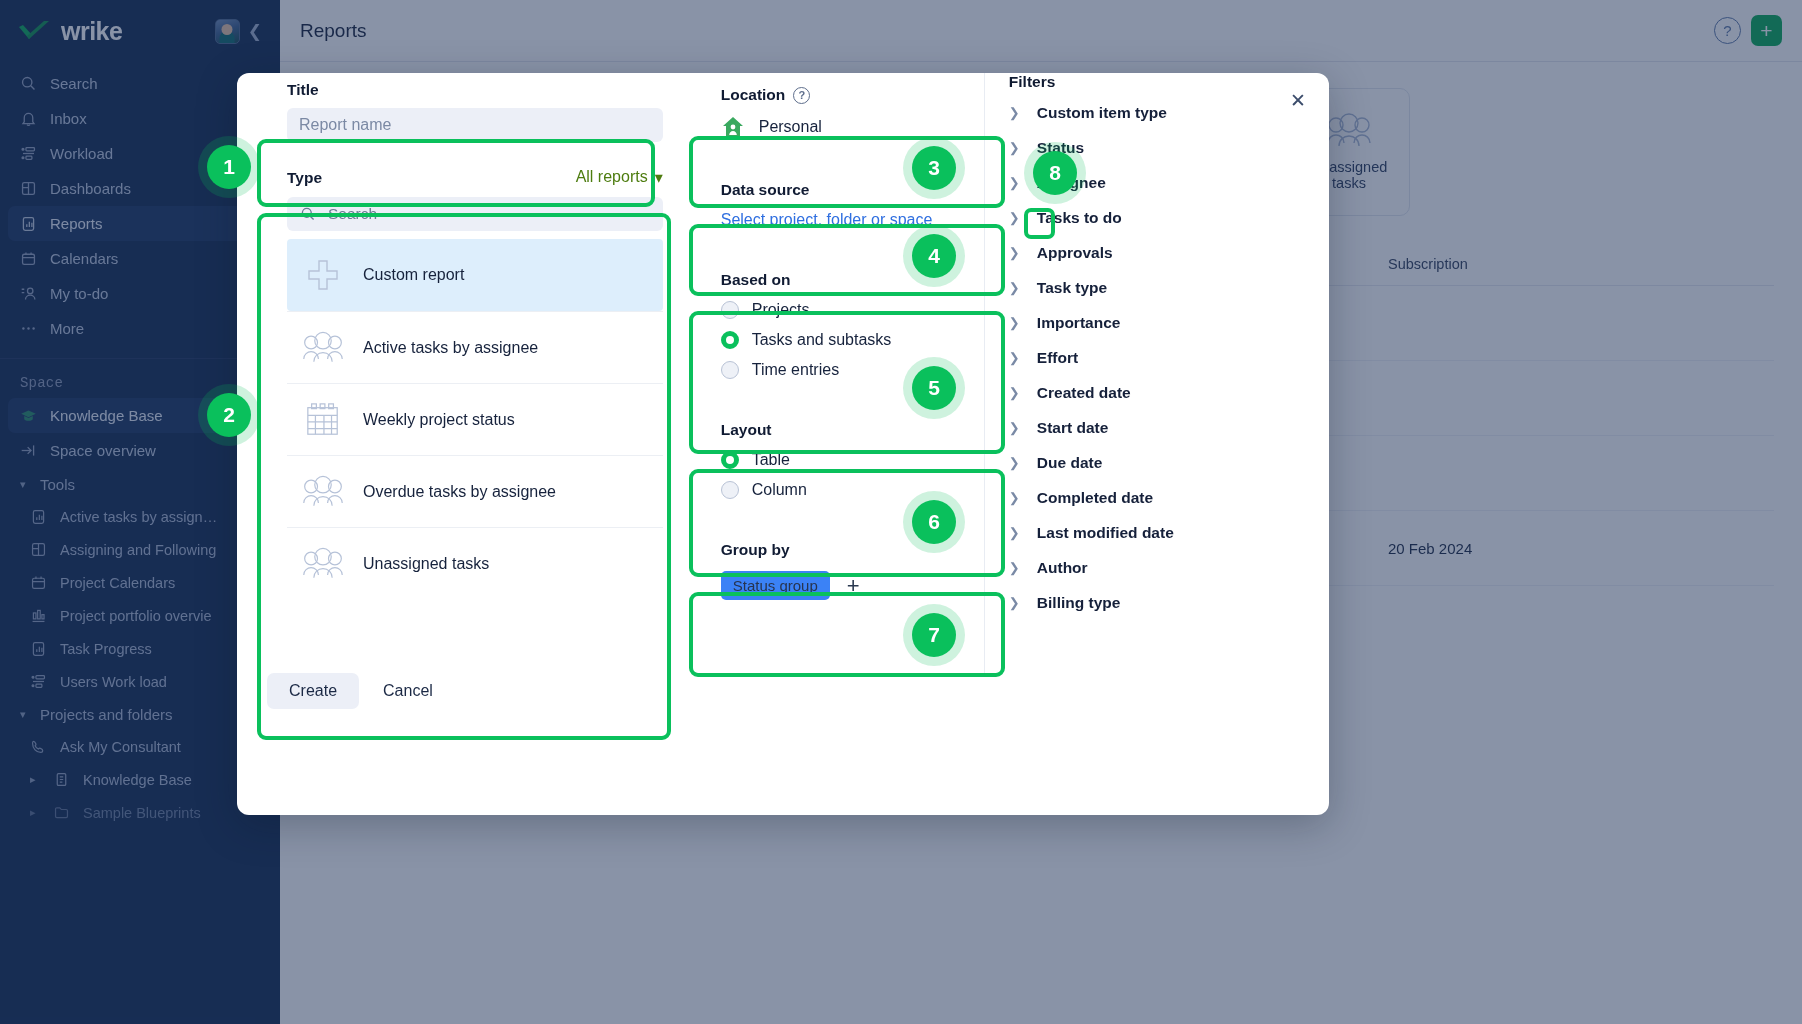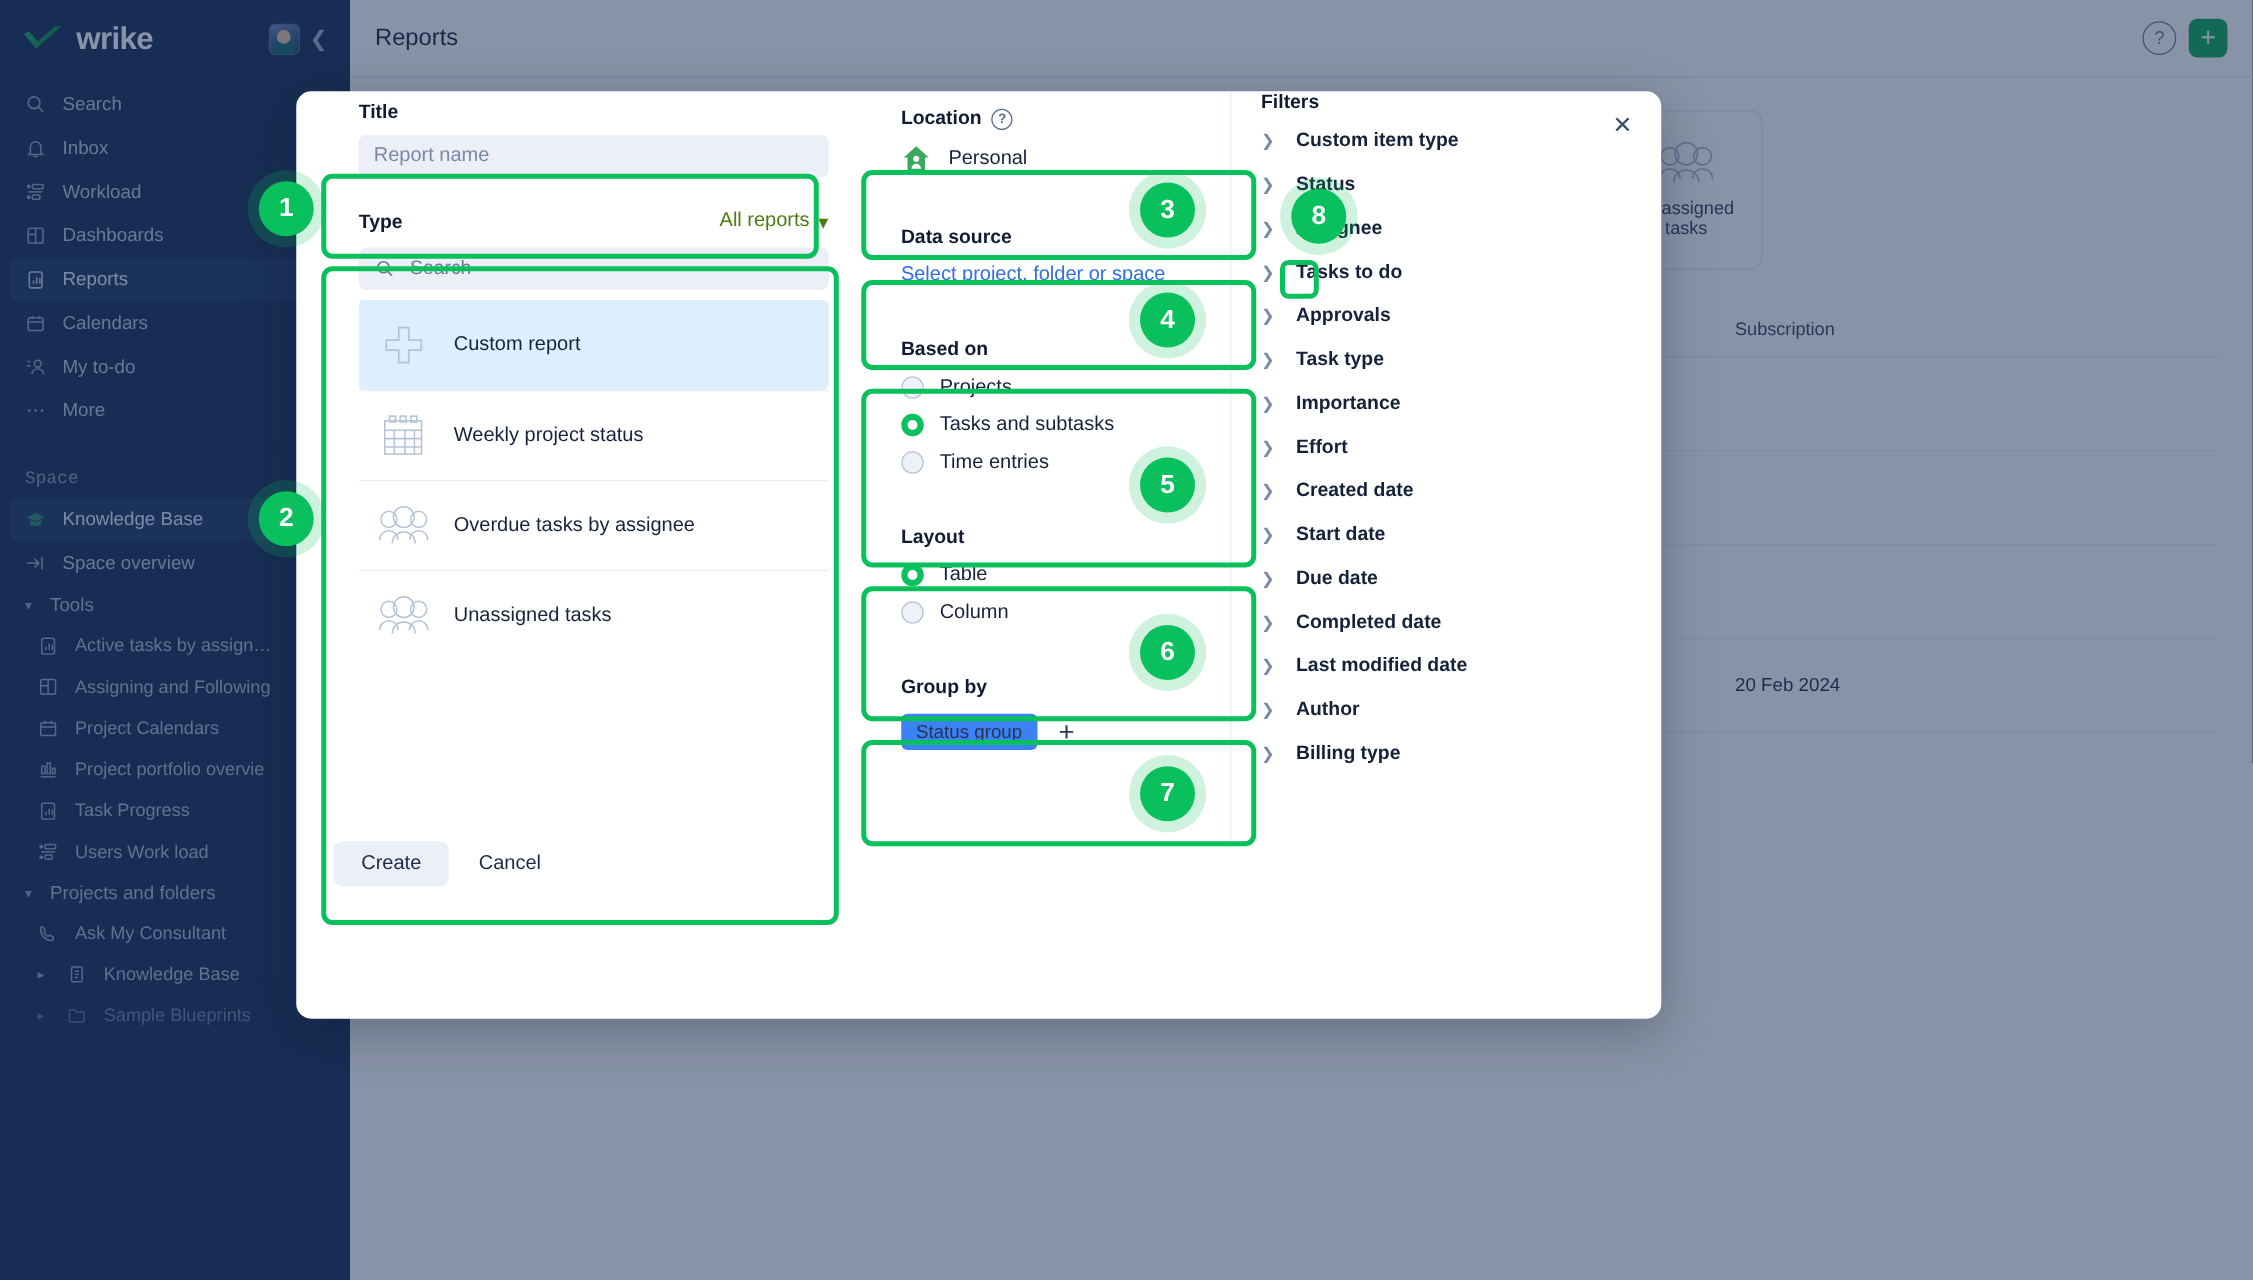--- a/index.html
+++ b/index.html
@@ -538,20 +538,35 @@
           </div>
 
           <div class="type-list">
             <div class="type-row sel">
               <span class="type-ic">
                 <svg width="36" height="36" viewBox="0 0 36 36">
                     <path d="M14 4h8v10h10v8H22v10h-8V22H4v-8h10z" fill="none" stroke="#b6c2d8" stroke-width="1.4"></path>
                   </svg>
               </span>
               <span>Custom report</span>
+            </div>
+            <div class="type-row">
+              <span class="type-ic">
+                <svg width="44" height="34" viewBox="0 0 48 36">
+                    <g fill="none" stroke="#b6c2d8" stroke-width="1.3">
+                      <circle cx="11" cy="12" r="7"></circle>
+                      <circle cx="37" cy="12" r="7"></circle>
+                      <circle cx="24" cy="10" r="9"></circle>
+                      <path d="M3 30c0-5 4-8 8-8s8 3 8 8"></path>
+                      <path d="M29 30c0-5 4-8 8-8s8 3 8 8"></path>
+                      <path d="M14 33c0-6 4.5-10 10-10s10 4 10 10"></path>
+                    </g>
+                  </svg>
+              </span>
+              <span>Active tasks by assignee</span>
             </div>
             <div class="type-row">
               <span class="type-ic">
                 <svg width="38" height="36" viewBox="0 0 40 38">
                     <g fill="none" stroke="#b6c2d8" stroke-width="1.3">
                       <rect x="4" y="6" width="31" height="28"></rect>
                       <path d="M4 14h31M12 14v20M21 14v20M29 14v20M4 21h31M4 28h31"></path>
                       <rect x="8" y="2" width="5" height="5"></rect>
                       <rect x="17" y="2" width="5" height="5"></rect>
                       <rect x="26" y="2" width="5" height="5"></rect>

